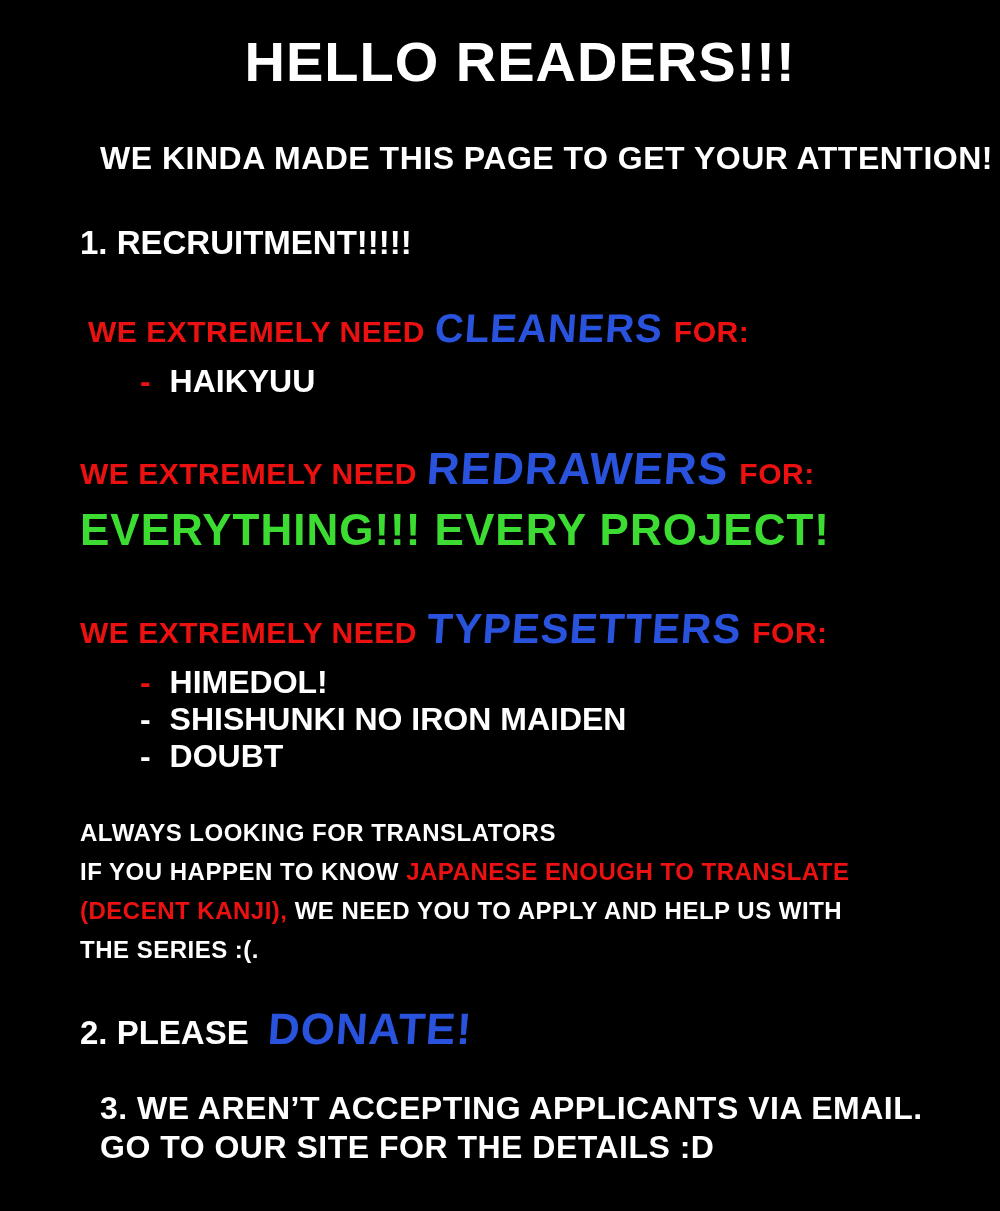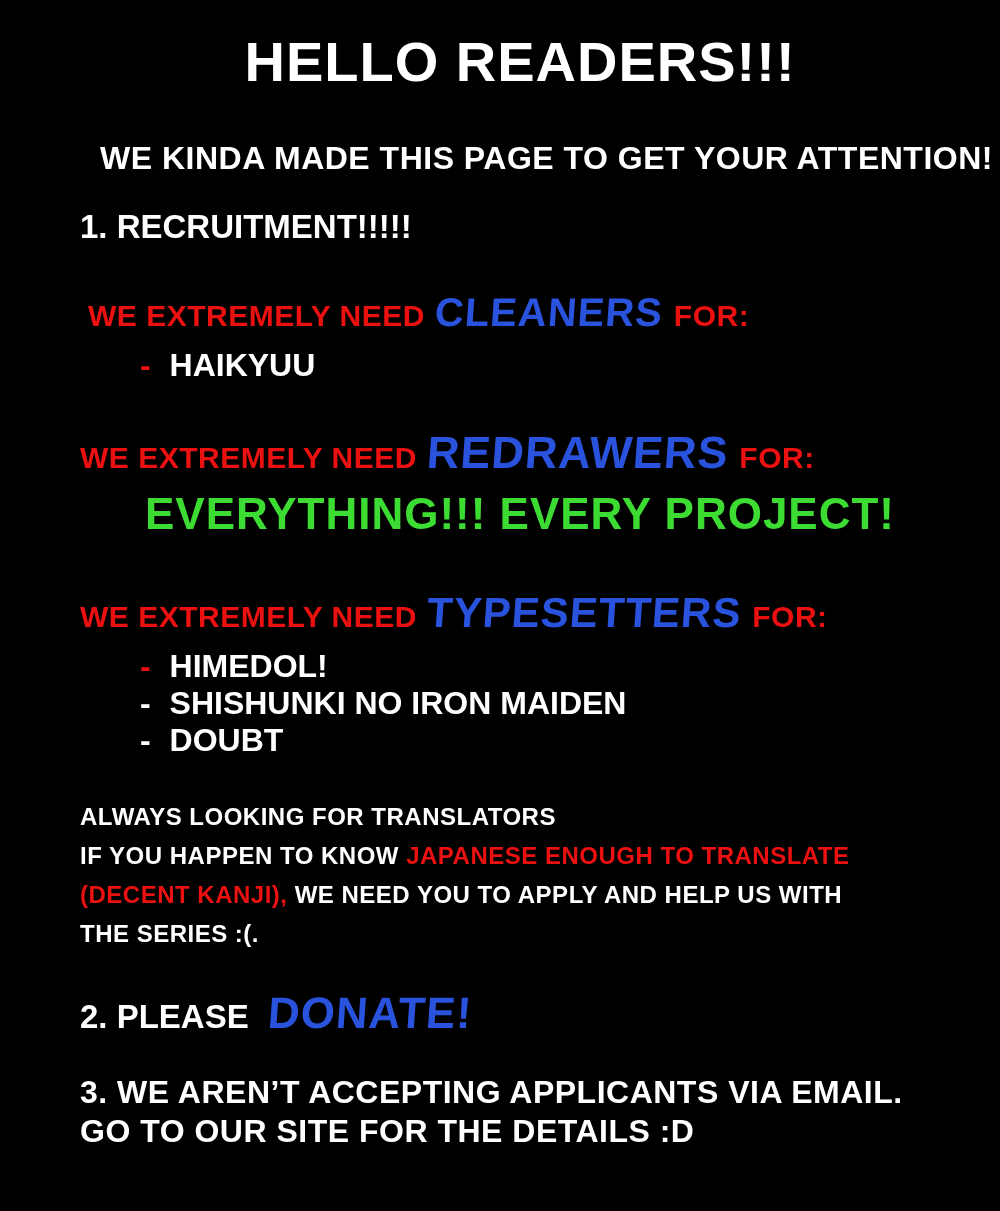--- a/index.html
+++ b/index.html
@@ -10,39 +10,39 @@
     overflow: hidden;
     font-family: "Liberation Sans", "DejaVu Sans", sans-serif;
     font-weight: 700;
     text-transform: uppercase;
     color: var(--white, #ffffff);
     padding: 0 40px 0 80px;
   }
   .white { color: var(--white, #ffffff); }
   .red   { color: var(--red, #ec1111); text-align: right; }
   .blue  { color: var(--blue, #2952dd); }
-  .green { color: var(--green, #3cdc32); text-align: center; }
+  .green { color: var(--green, #3cdc32); }
 
   .title {
     margin-top: 40px;
     font-size: 56px;
     line-height: 44px;
     text-align: center;
     letter-spacing: 1px;
   }
   .intro {
     margin-top: 56px;
     font-size: 32px;
     line-height: 36px;
     text-indent: 20px;
     letter-spacing: 0.5px;
     white-space: nowrap;
   }
   .heading {
-    margin-top: 32px;
+    margin-top: 48px;
     font-size: 33px;
     line-height: 37px;
   }
   .need-line { white-space: nowrap; }
   .need-line .need-prefix,
   .need-line .need-suffix {
     font-size: 30px;
     letter-spacing: 0.5px;
   }
   .role {
@@ -90,20 +90,21 @@
     transform: skewX(-4deg);
     font-size: 44px;
     margin-left: 10px;
     letter-spacing: 1px;
   }
   .point3 {
     margin-top: 32px;
     font-size: 32px;
     line-height: 39px;
     letter-spacing: 0.5px;
+    margin-left: 20px;
   }
   .point3 .pline { white-space: nowrap; }
 </style>
 </head>
 <body style="background: rgb(0, 0, 0);">
 
 <h1 class="title white">HELLO READERS!!!</h1>
 
 <div class="intro white">WE KINDA MADE THIS PAGE TO GET YOUR ATTENTION!</div>
 

